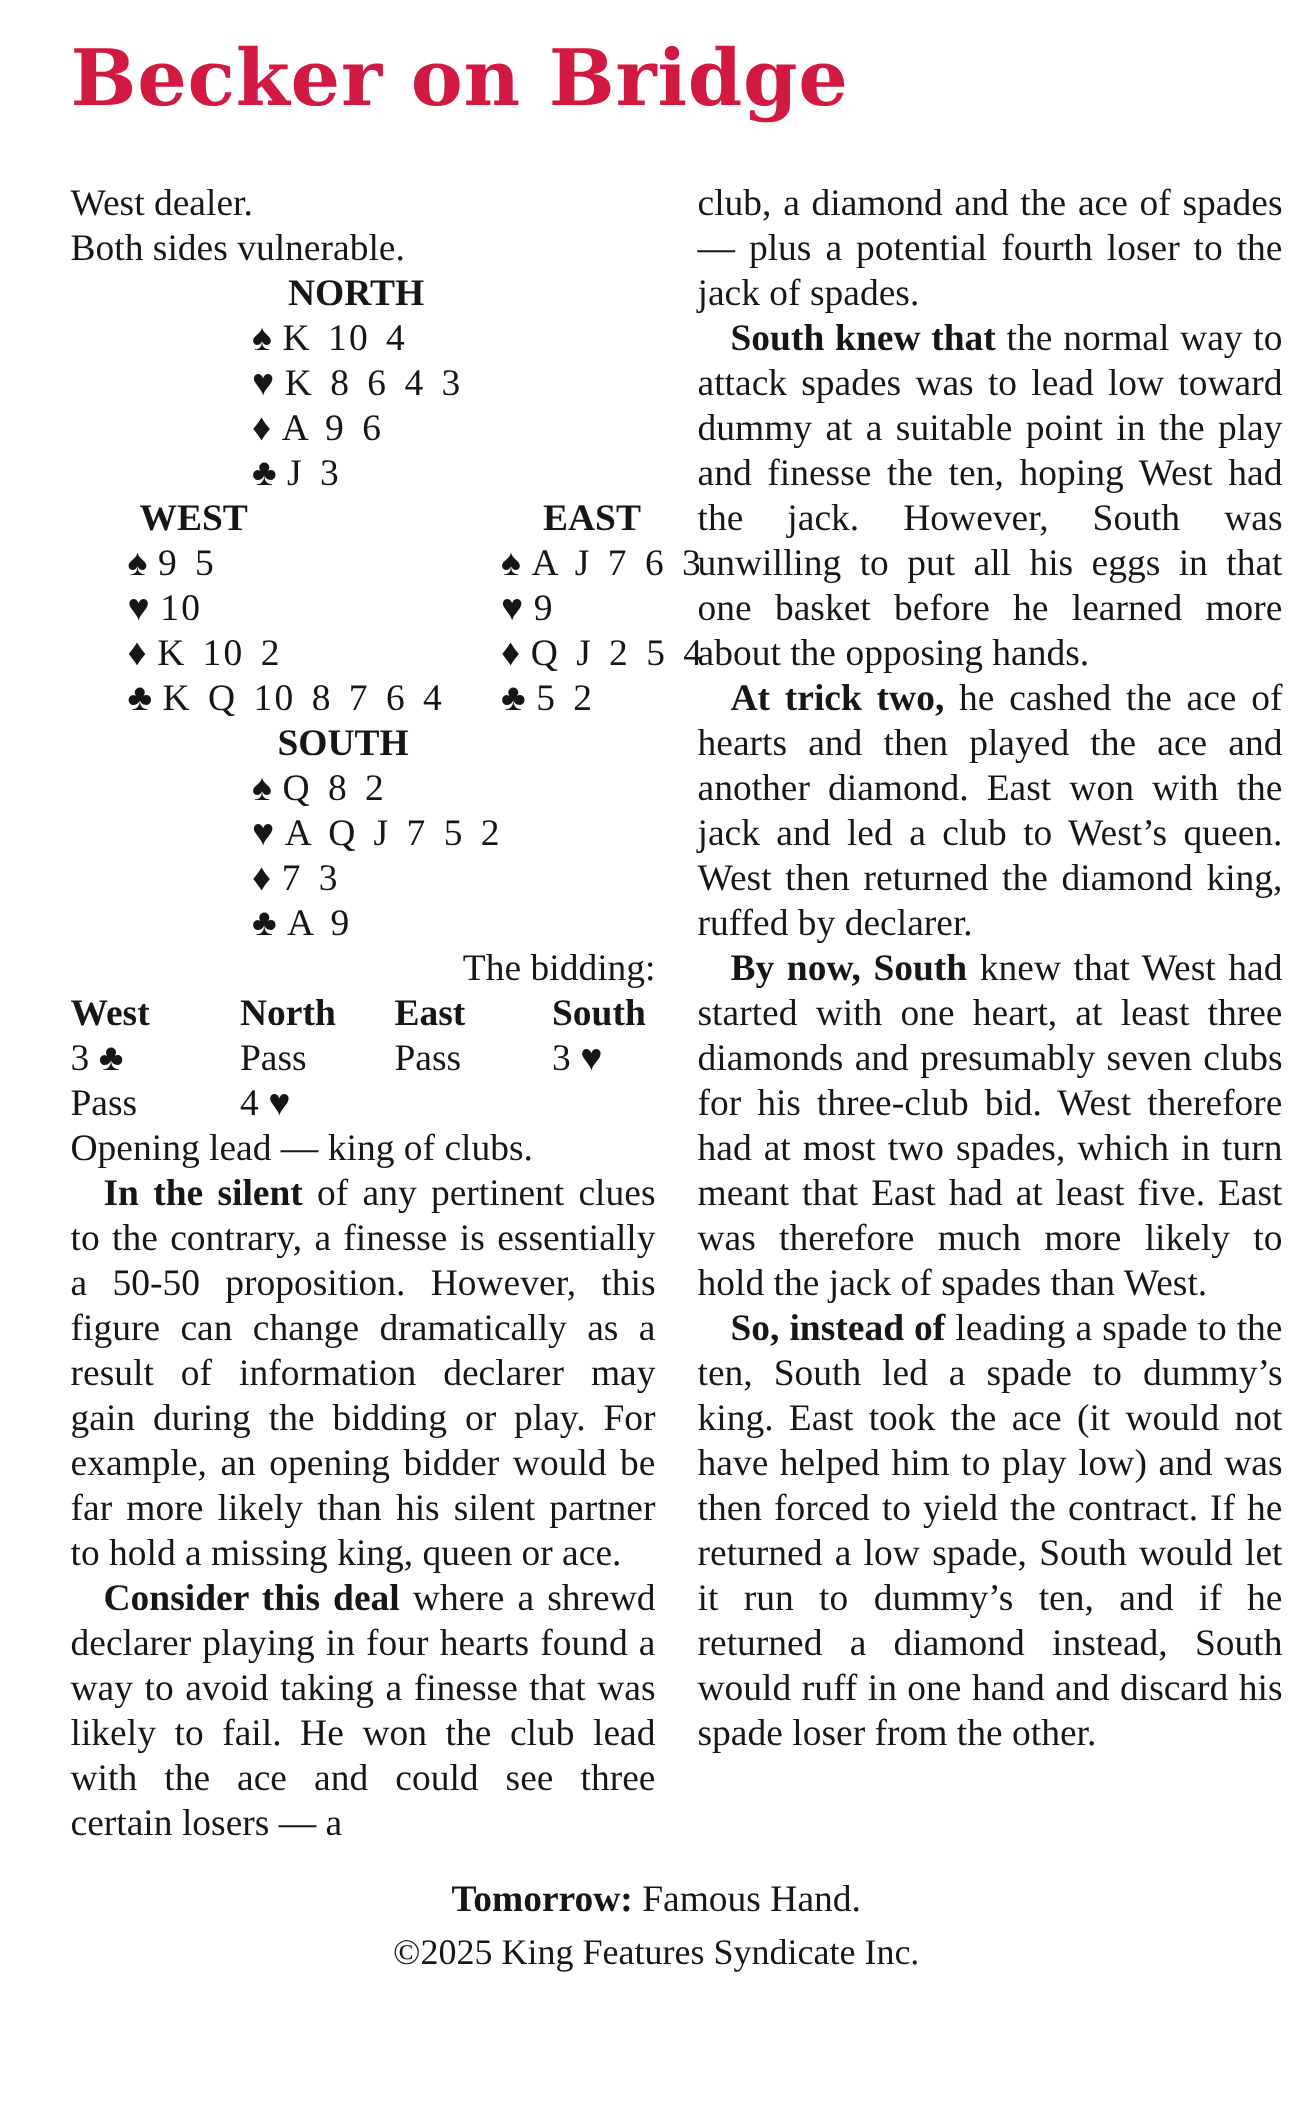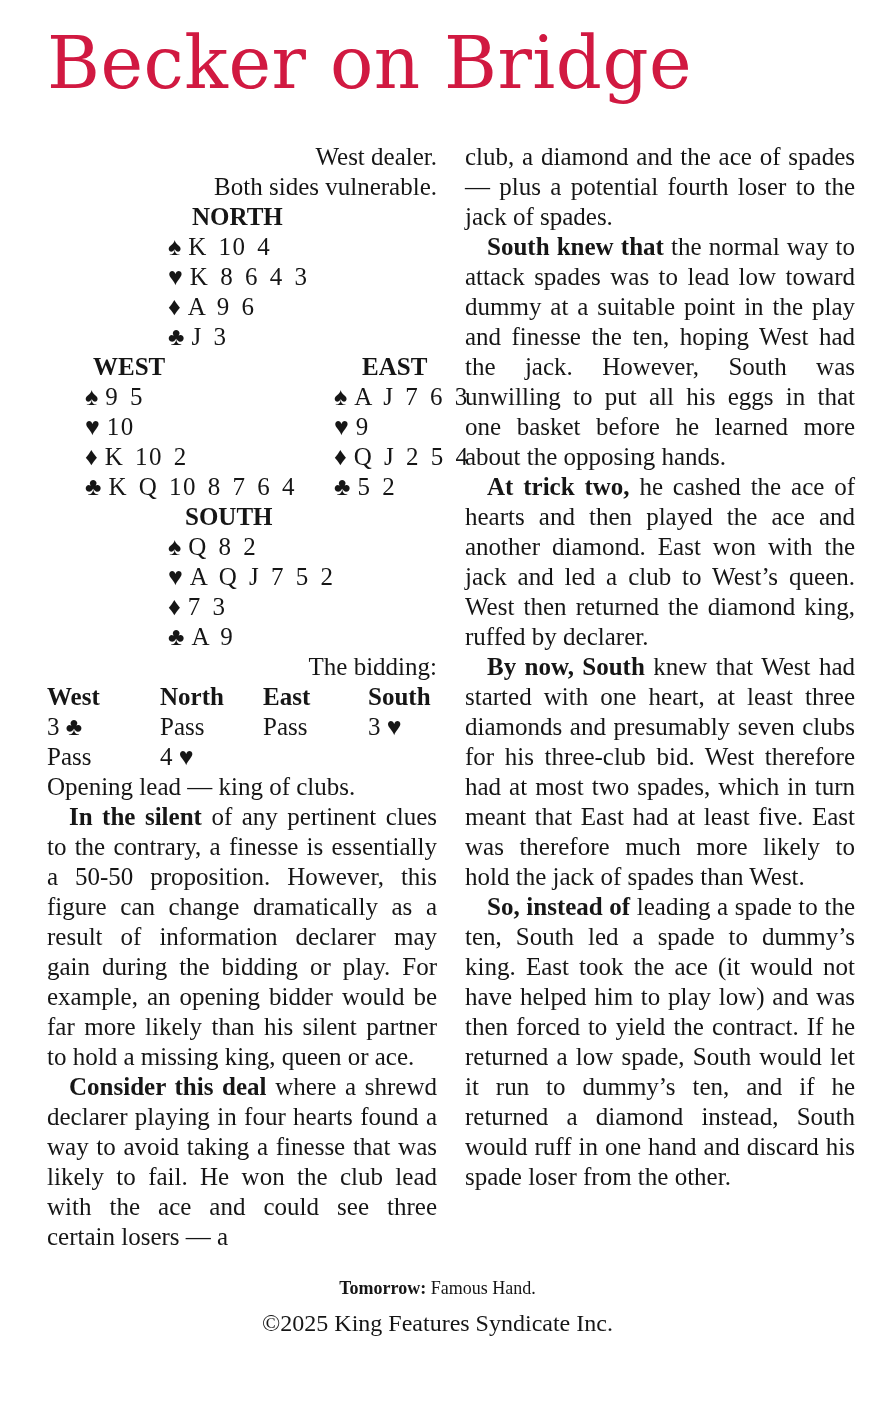--- a/index.html
+++ b/index.html
@@ -5,28 +5,28 @@
   html,body { margin:0; padding:0; background:#ffffff; }
   .page {
     position:relative; width:875px; height:1416px; background:#ffffff;
     box-sizing:border-box; padding:26px 20px 0 47px;
     font-family:"Liberation Serif", serif; color:#161616;
     overflow:hidden;
   }
   .title {
     margin:0 0 40px 0;
     font-family:"DejaVu Serif", serif;
-    font-weight:normal; font-size:72px; line-height:1.05;
+    font-weight:bold; font-size:52px; line-height:1.05;
     letter-spacing:0.5px;
   }
   .columns { display:flex; gap:28px; }
   .col { width:390px; font-size:25px; line-height:30px; text-align:justify; }
 
   
-  .deal-line { text-align:right; }
+  .deal-line { text-align:left; }
 
   
   .hand-label { font-weight:bold; text-align:left; }
   .lbl-north { padding-left:145px; }
   .lbl-south { padding-left:138px; }
   .hand-line { text-align:left; white-space:nowrap; }
   .ns-line { padding-left:121px; }
   .suit { display:inline-block; margin-right:7px; }
   .cards { letter-spacing:1.5px; word-spacing:3px; }
   .ew-row { display:flex; }
@@ -42,21 +42,21 @@
   .bid-grid .hdr { font-weight:bold; }
   .opening-lead { text-align:left; }
 
   
   p.para { margin:0; text-indent:22px; }
   p.para.flush { text-indent:0; }
   p.para b { font-weight:bold; }
 
   
   .footer { margin-left:-47px; margin-right:-20px; text-align:center; margin-top:21px; }
-  .tomorrow { font-size:18px; line-height:30px; }
+  .tomorrow { font-size:25px; line-height:30px; }
   .tomorrow b { font-weight:bold; }
   .copyright { font-size:24px; line-height:28px; margin-top:6px; }
 </style>
 </head>
 <body>
 
 <div class="page">
 
   <h1 class="title" style="color: rgb(209, 25, 65);">Becker on Bridge</h1>
 

